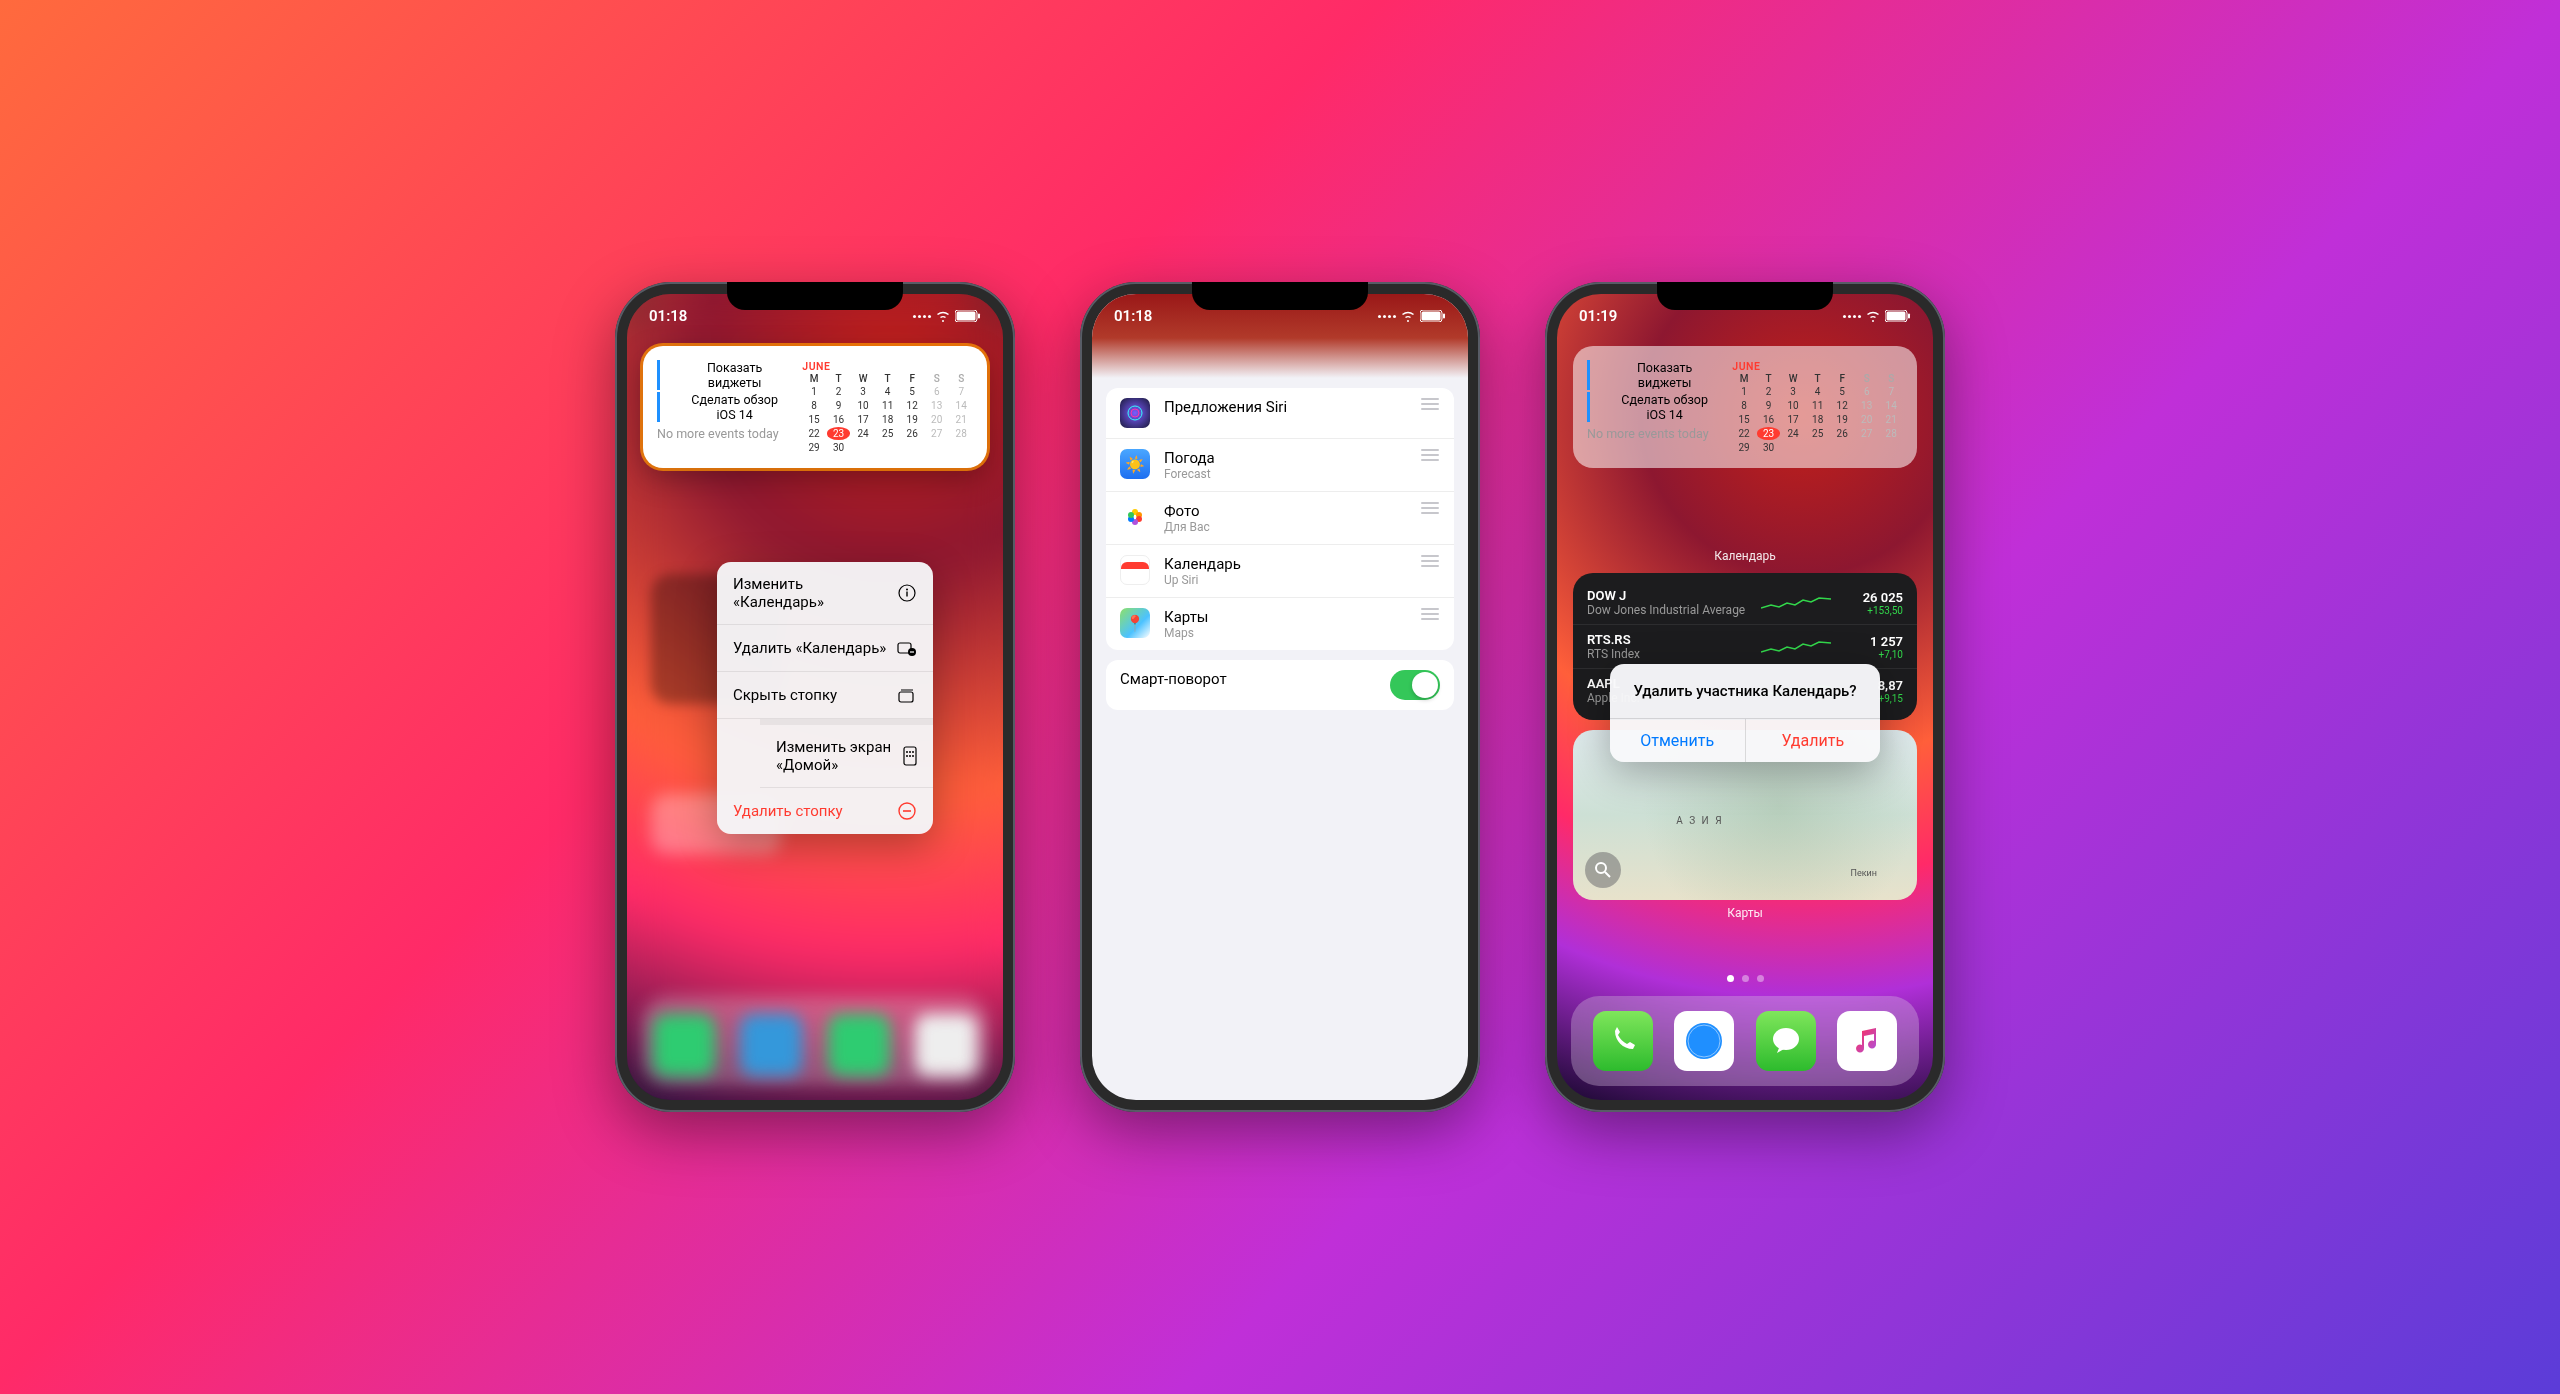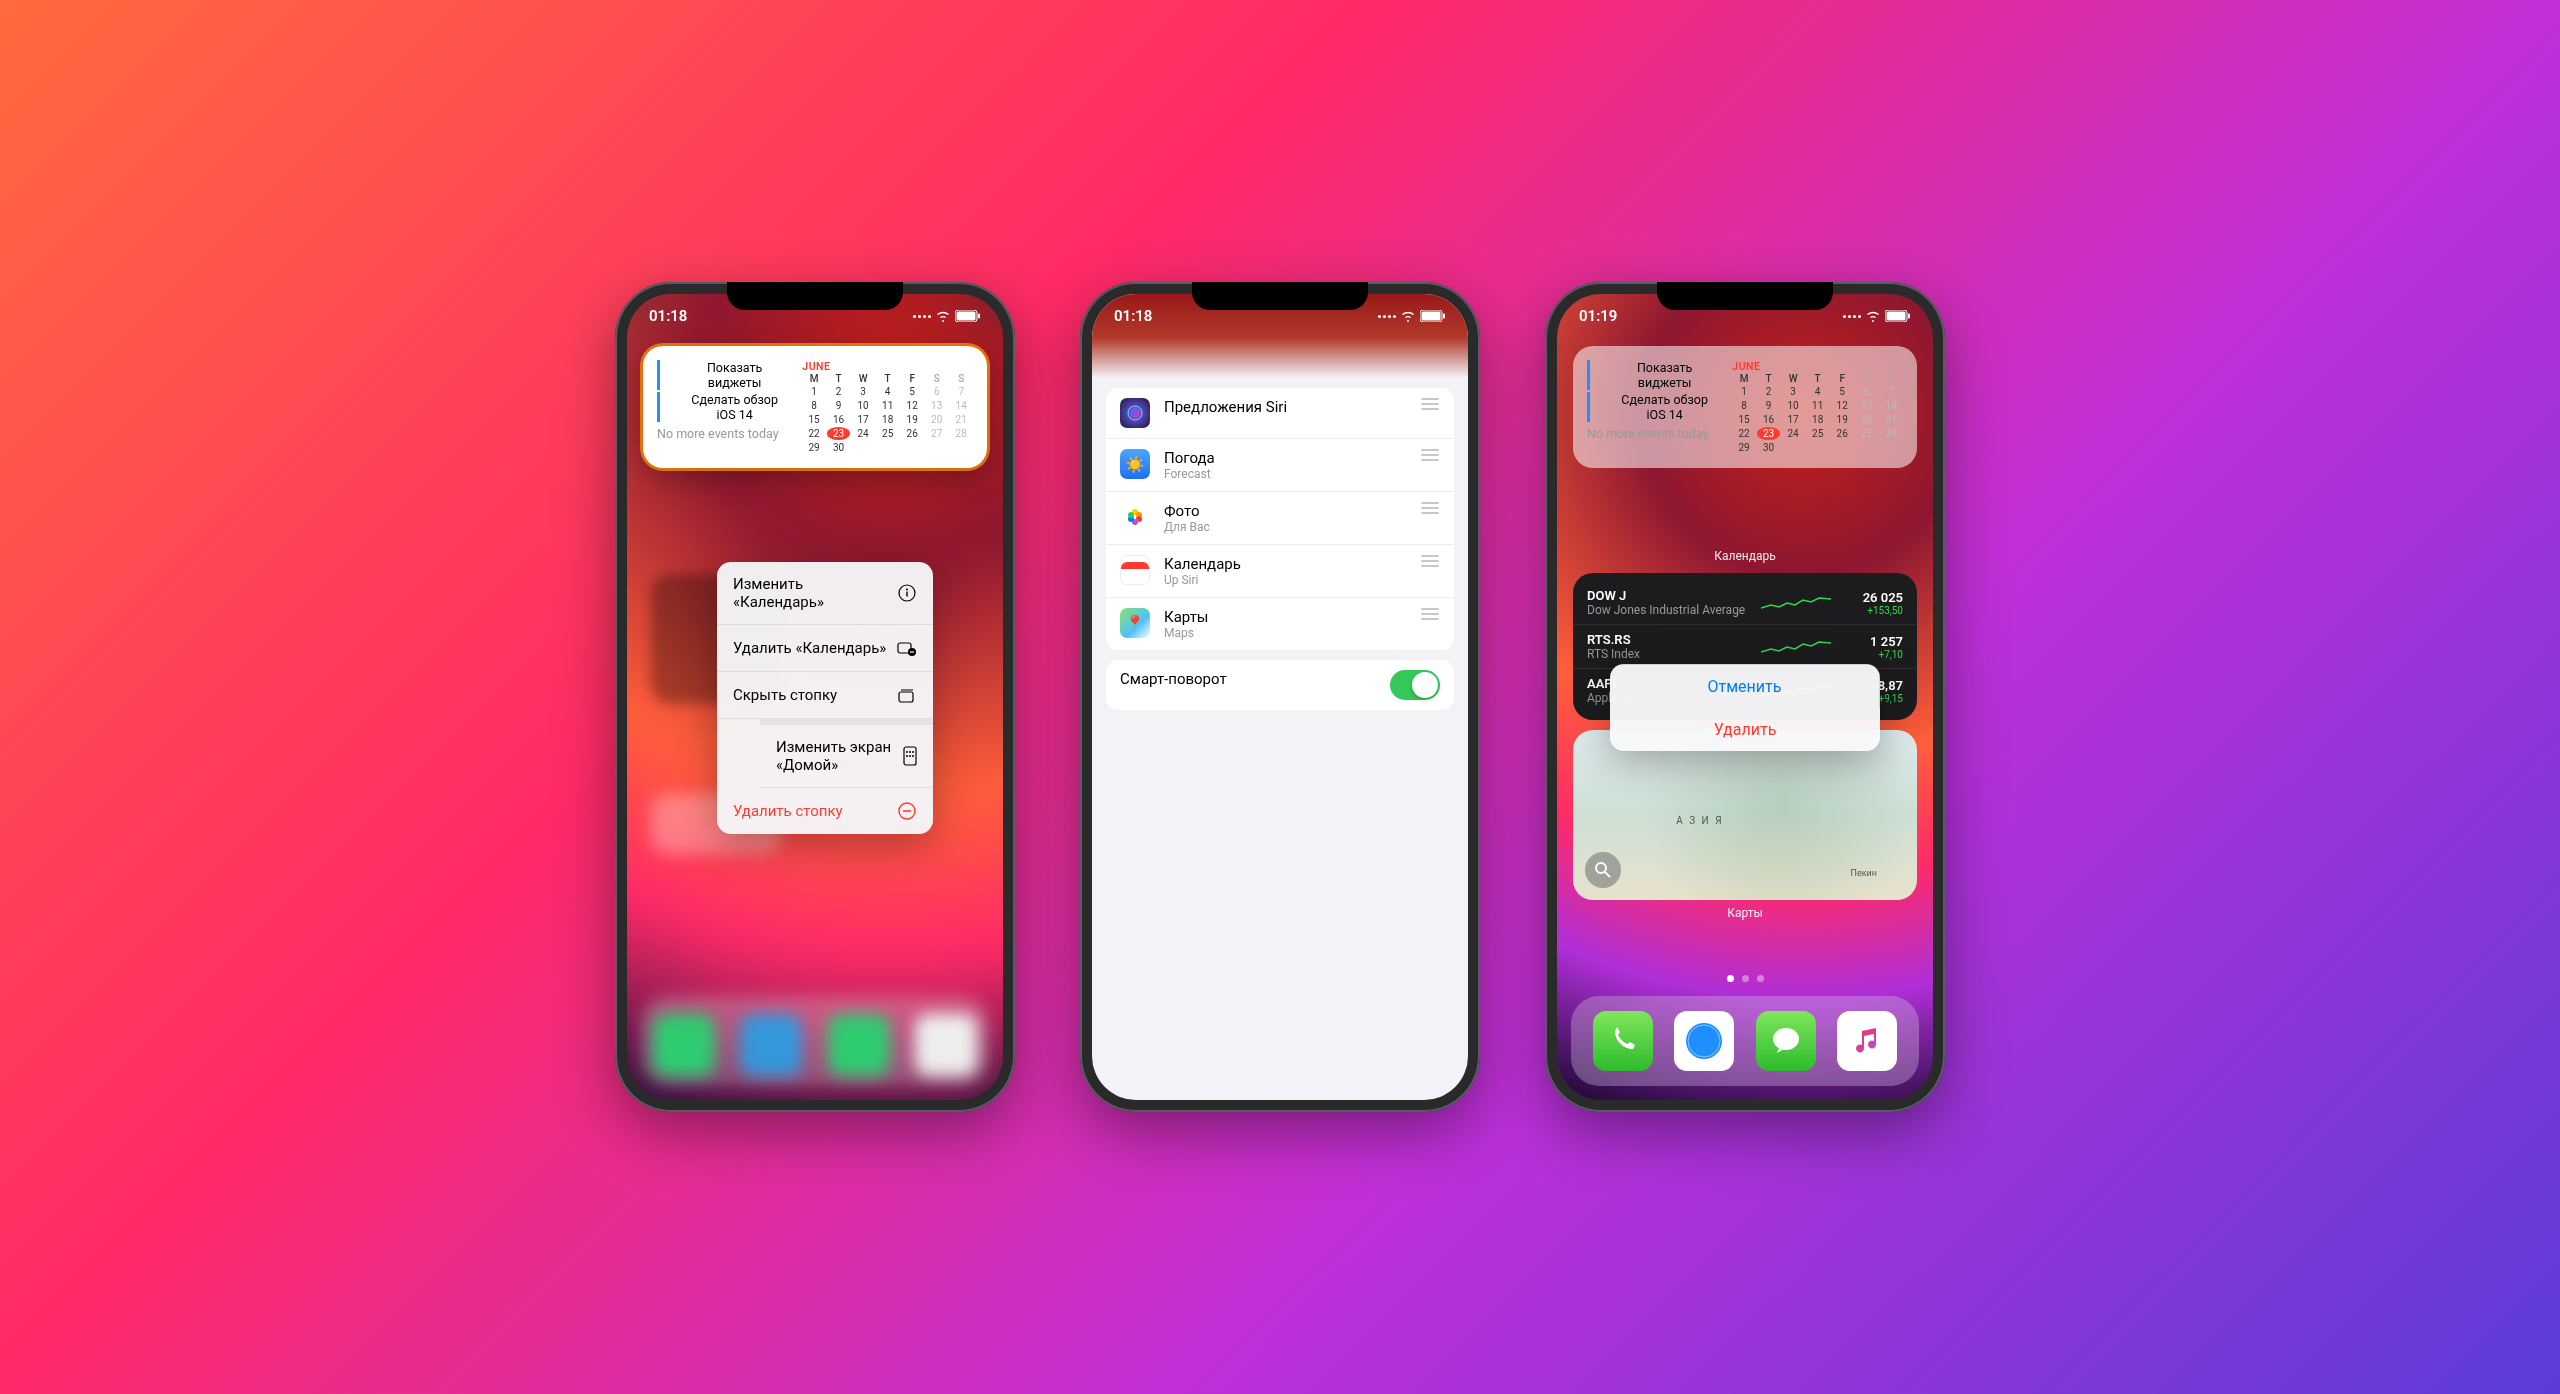--- a/index.html
+++ b/index.html
@@ -61,21 +61,21 @@
   .spark{width:70px;height:20px;}
   .stock-val{text-align:right;width:72px;}
   .stock-price{font-size:13px;font-weight:600;}
   .stock-change{font-size:10px;color:#32d74b;}
   .maps-widget{position:relative;margin:10px 16px 0;height:170px;border-radius:20px;overflow:hidden;background:linear-gradient(180deg,#dfeaec 0%,#cde0d5 50%,#e8e2cb 100%);}
   .map-overlay{position:absolute;inset:0;background-image:radial-gradient(circle at 60% 45%,rgba(150,180,150,.4),transparent 60%);}
   .map-label{position:absolute;font-size:10px;color:#555;letter-spacing:2px;}
   .map-search{position:absolute;bottom:12px;left:12px;width:36px;height:36px;border-radius:50%;background:rgba(120,120,120,.6);display:flex;align-items:center;justify-content:center;color:#fff;}
   .alert{position:absolute;top:370px;left:50%;transform:translateX(-50%);width:270px;background:rgba(248,248,250,.97);border-radius:14px;overflow:hidden;box-shadow:0 10px 40px rgba(0,0,0,.3);z-index:20;}
   .alert-title{padding:18px 14px 16px;text-align:center;font-size:15px;font-weight:500;color:#000;line-height:1.3;}
-  .alert-buttons{display:flex;border-top:1px solid rgba(0,0,0,.12);flex-direction:column;}
+  .alert-buttons{display:flex;border-top:1px solid rgba(0,0,0,.12);}
   .alert-btn{flex:1;padding:12px;text-align:center;font-size:16px;}
   .alert-btn.cancel{color:#007aff;border-right:1px solid rgba(0,0,0,.12);}
   .alert-btn.confirm{color:#ff3b30;}
   .page-dots{position:absolute;bottom:118px;left:0;right:0;display:flex;justify-content:center;gap:8px;}
   .page-dots span{width:7px;height:7px;border-radius:50%;background:rgba(255,255,255,.4);}
   .page-dots span.active{background:#fff;}
   .dock3{position:absolute;bottom:14px;left:14px;right:14px;height:90px;background:rgba(255,255,255,.25);border-radius:28px;backdrop-filter:blur(20px);display:flex;justify-content:space-evenly;align-items:center;}
   .dock-icon{width:60px;height:60px;border-radius:13px;display:flex;align-items:center;justify-content:center;font-size:30px;}
   .bg3{background:radial-gradient(circle at 65% 15%,#c42019 0%,#8d1730 22%,#ff5f3a 48%,#ff2a68 64%,#b02fd8 80%,#1a0830 100%);}
   svg{display:block;}
@@ -463,20 +463,21 @@
       <div class="map-search">
         <svg width="18" height="18" viewBox="0 0 18 18">
             <circle cx="7" cy="7" r="5" fill="none" stroke="#fff" stroke-width="2"></circle>
             <line x1="11" y1="11" x2="16" y2="16" stroke="#fff" stroke-width="2"></line>
           </svg>
       </div>
     </div>
     <div class="widget-label">Карты</div>
 
     <div class="alert">
+      <div class="alert-title">Удалить участника Календарь?</div>
       <div class="alert-buttons">
         <div class="alert-btn cancel">Отменить</div>
         <div class="alert-btn confirm">Удалить</div>
       </div>
     </div>
 
     <div class="page-dots">
       <span class="active"></span>
         <span></span>
         <span></span>

